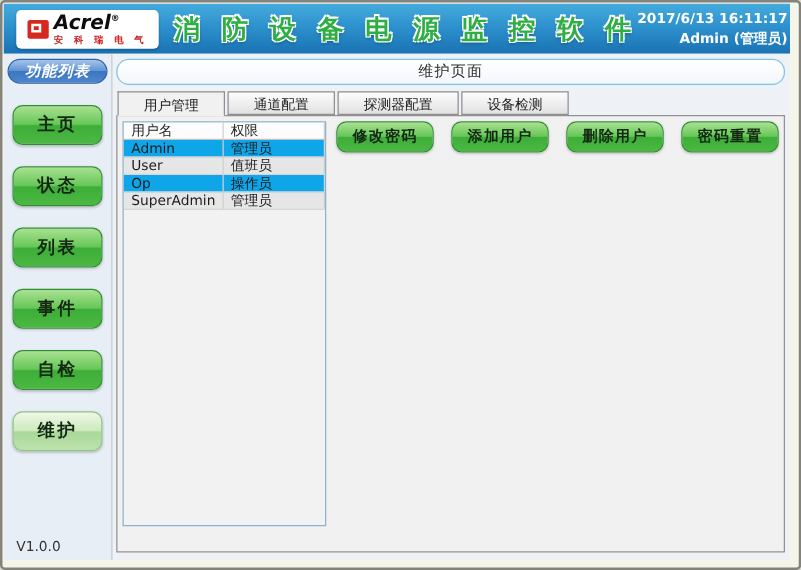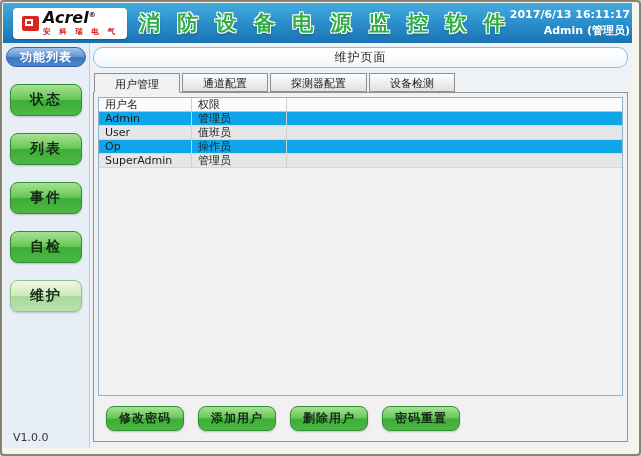--- a/index.html
+++ b/index.html
@@ -77,20 +77,21 @@
     padding-top: 4px;
   }
   .func-header {
     margin: 0 auto; width: 80px; height: 20px;
     border-radius: 10px;
     background: linear-gradient(to bottom, #a3c4ea 0%, #5e92d2 50%, #3c76c0 51%, #4c86cc 100%);
     border: 1px solid #2f62a8;
     color: #fff; font-size: 12px; font-weight: bold;
     display: flex; align-items: center; justify-content: center;
     letter-spacing: 1px;
+    font-style: italic;
   }
   .nav-btn {
     margin: 17px auto 0; width: 72px; height: 32px;
     border-radius: 8px;
     background: linear-gradient(to bottom, #a9e191 0%, #66c757 48%, #3dae39 52%, #4cb843 100%);
     border: 1px solid #2f8f33;
     color: #142814; font-size: 14px; font-weight: bold;
     display: flex; align-items: center; justify-content: center;
     letter-spacing: 2px;
     cursor: pointer;
@@ -132,21 +133,21 @@
     white-space: nowrap;
   }
   .tab.active {
     background: #f1f1f1;
     border-bottom: 1px solid #f1f1f1;
     margin-bottom: -1px;
     padding-top: 3px;
   }
   .panel {
     flex: 1; border: 1px solid #929292; background: #f1f1f1;
-    display: flex; flex-direction: column; min-height: 0;
+    display: flex; min-height: 0;
     padding: 4px 4px 10px 4px;
   }
   .table-wrap {
     flex: 1; border: 1px solid #8cb3cc; background: #f2f2f2;
     overflow: hidden; margin-bottom: 10px;
   }
   .trow { display: flex; height: 14px; line-height: 13px; font-size: 11px; }
   .trow .c1 { width: 93px; padding-left: 6px; border-right: 1px solid #cfcfcf; overflow: hidden; white-space: nowrap; }
   .trow .c2 { width: 95px; padding-left: 6px; border-right: 1px solid #cfcfcf; overflow: hidden; white-space: nowrap; }
   .trow .c3 { flex: 1; }
@@ -186,20 +187,21 @@
       <div class="header-right">
         <div>2017/6/13 16:11:17</div>
         <div>Admin (管理员)</div>
       </div>
     </div>
 
     <div class="body">
 
       <div class="sidebar">
         <div class="func-header">功能列表</div>
+        <div class="nav-btn">主页</div>
         <div class="nav-btn">状态</div>
         <div class="nav-btn">列表</div>
         <div class="nav-btn">事件</div>
         <div class="nav-btn">自检</div>
         <div class="nav-btn selected">维护</div>
         <div class="version">V1.0.0</div>
       </div>
 
       <div class="main">
         <div class="page-title-pill">维护页面</div>

